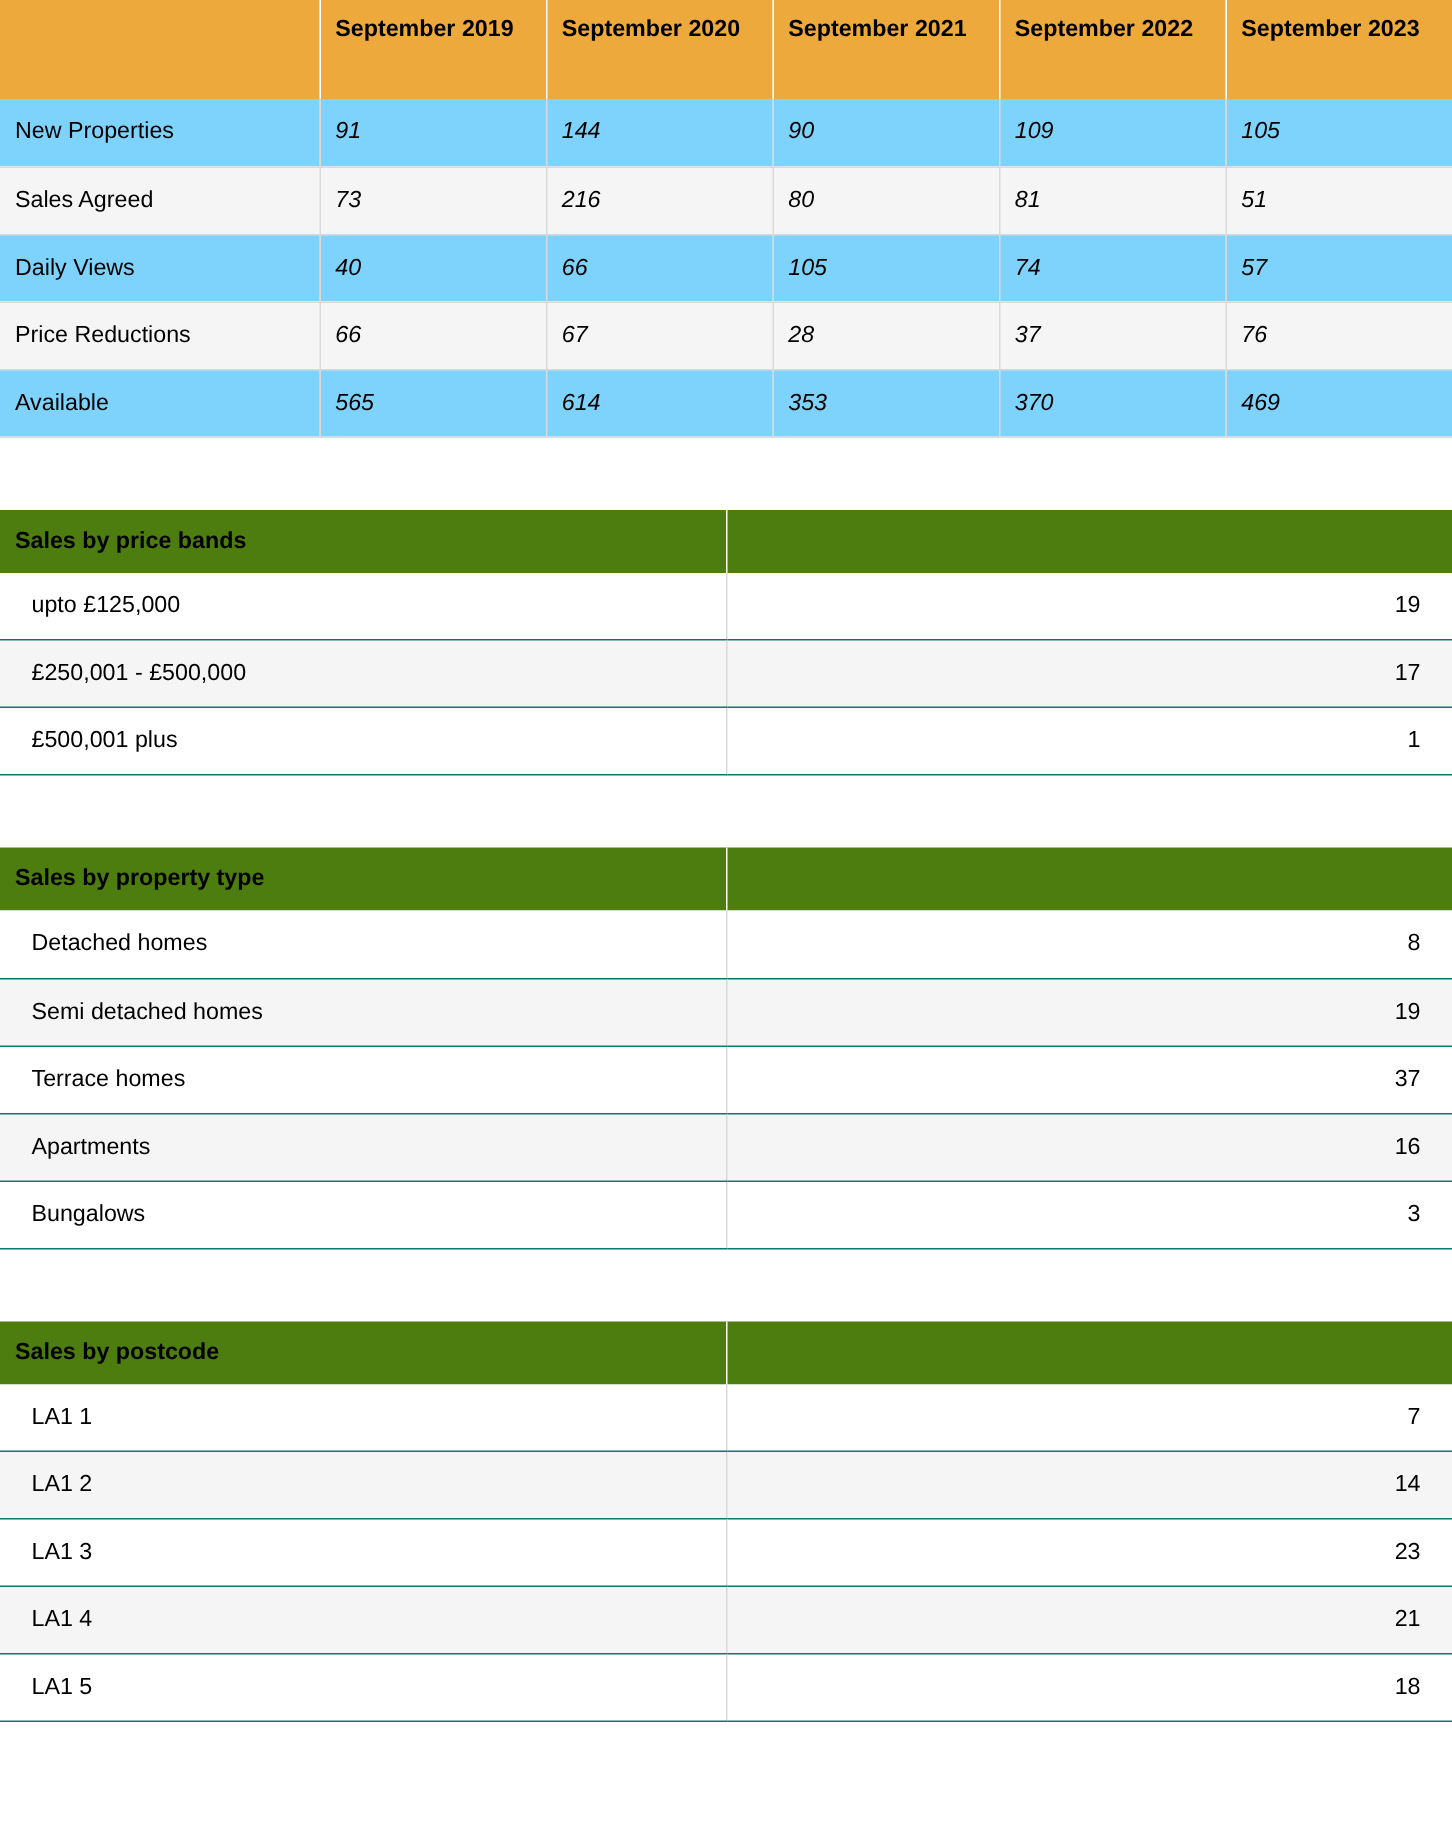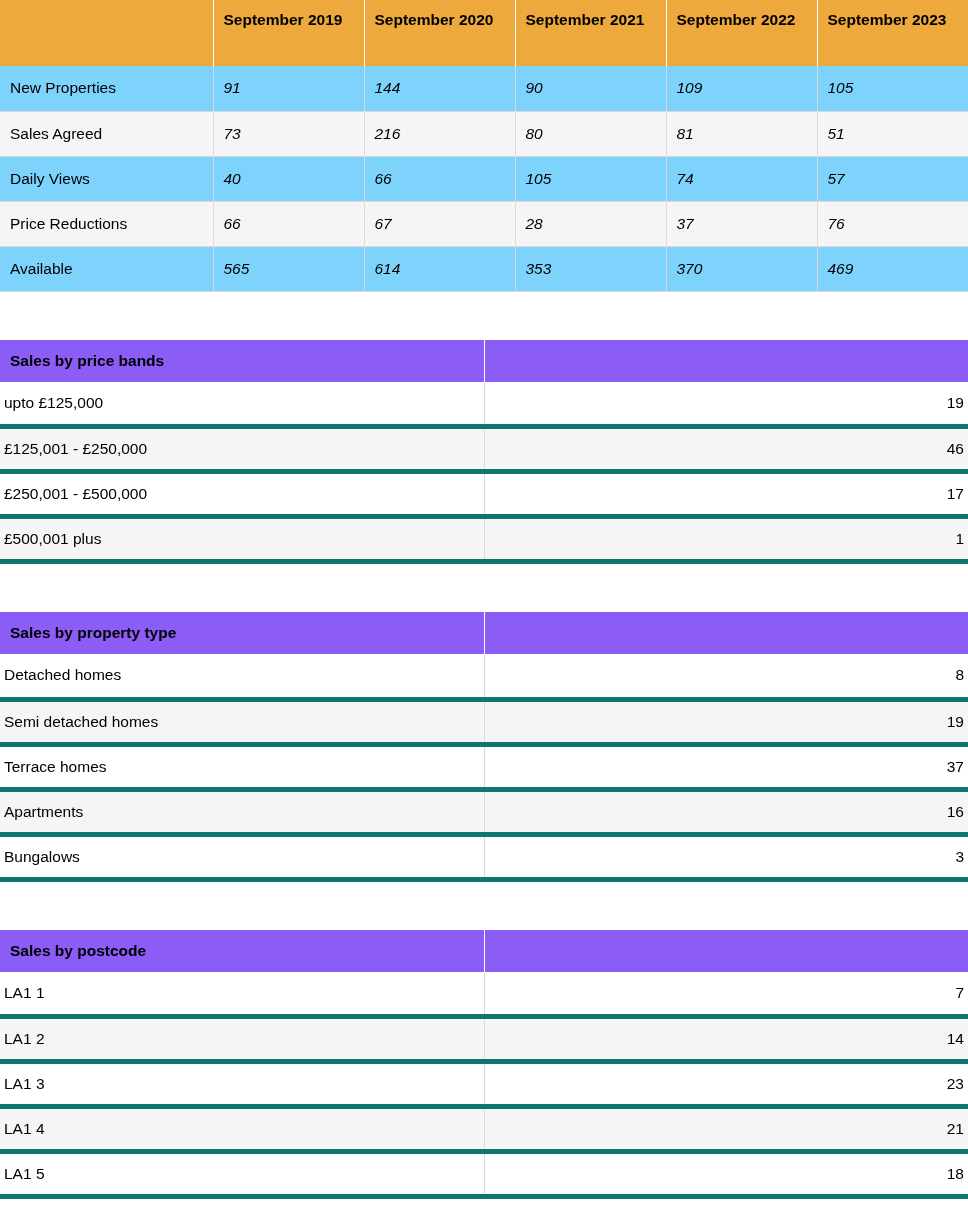--- a/index.html
+++ b/index.html
@@ -66,37 +66,37 @@
 
   
   .breakdown {
     width: 968px;
     margin-top: 48px;
   }
   .breakdown col.name-col { width: 484px; }
   .breakdown col.value-col { width: 484px; }
 
   .breakdown thead th {
-    background: #8b5cf6;
+    background: #4d7c0f;
     color: #000000;
     font-size: 15.5px;
     font-weight: bold;
     text-align: left;
     padding: 11px 10px;
     height: 42px;
     border-right: 1px solid #ffffff;
     vertical-align: middle;
   }
   .breakdown thead th:last-child { border-right: none; }
 
   .breakdown tbody td {
     font-size: 15.5px;
-    padding: 11px 4px;
+    padding: 11px 21px;
     height: 45px;
-    border-bottom: 5px solid #0f766e;
+    border-bottom: 1px solid #0f766e;
     border-right: 1px solid #d9d9d9;
     vertical-align: middle;
     background: #ffffff;
   }
   .breakdown tbody tr:nth-child(even) td { background: #f5f5f5; }
   .breakdown tbody td.num { text-align: right; }
   .breakdown tbody td:last-child { border-right: none; margin-left: 37px; }
 </style>
 </head>
 <body>
@@ -176,24 +176,20 @@
         <th>Sales by price bands</th>
         <th></th>
       </tr>
     </thead>
     <tbody>
       <tr>
         <td>upto £125,000</td>
         <td class="num">19</td>
       </tr>
       <tr>
-        <td>£125,001 - £250,000</td>
-        <td class="num">46</td>
-      </tr>
-      <tr>
         <td>£250,001 - £500,000</td>
         <td class="num">17</td>
       </tr>
       <tr>
         <td>£500,001 plus</td>
         <td class="num">1</td>
       </tr>
     </tbody>
   </table>
 

